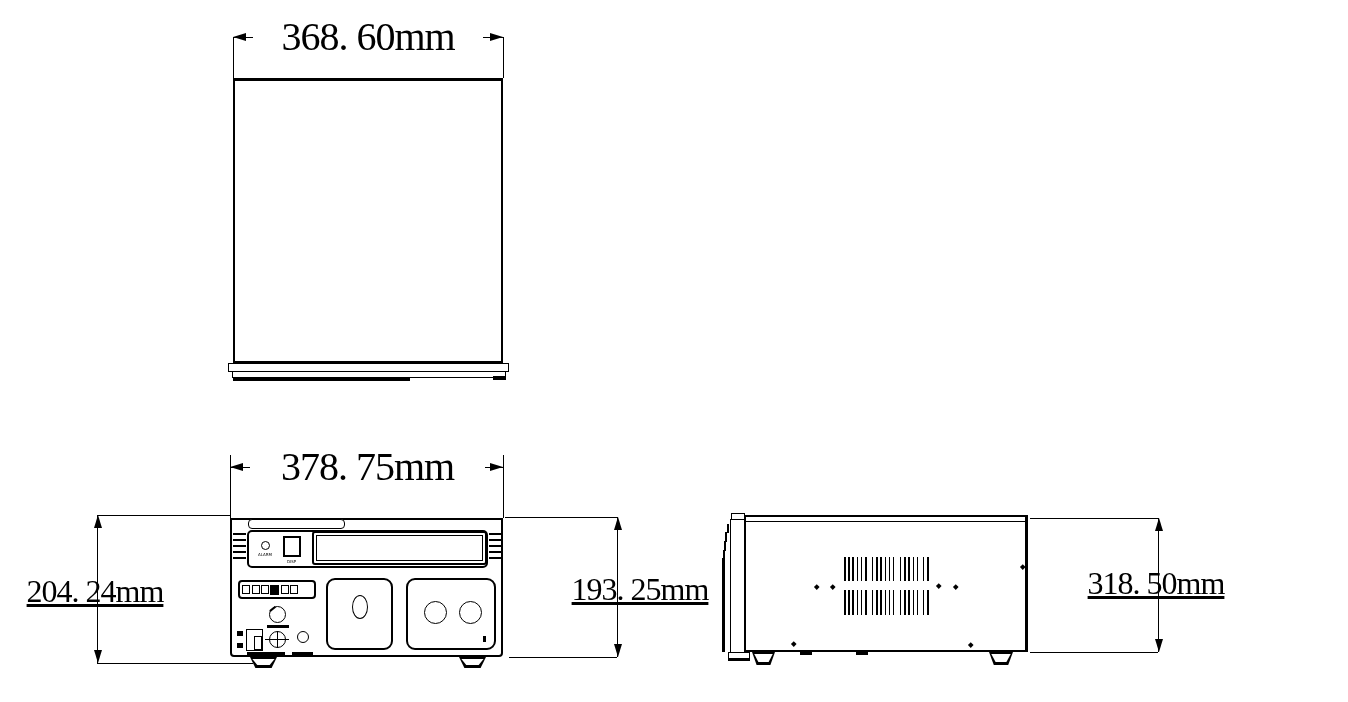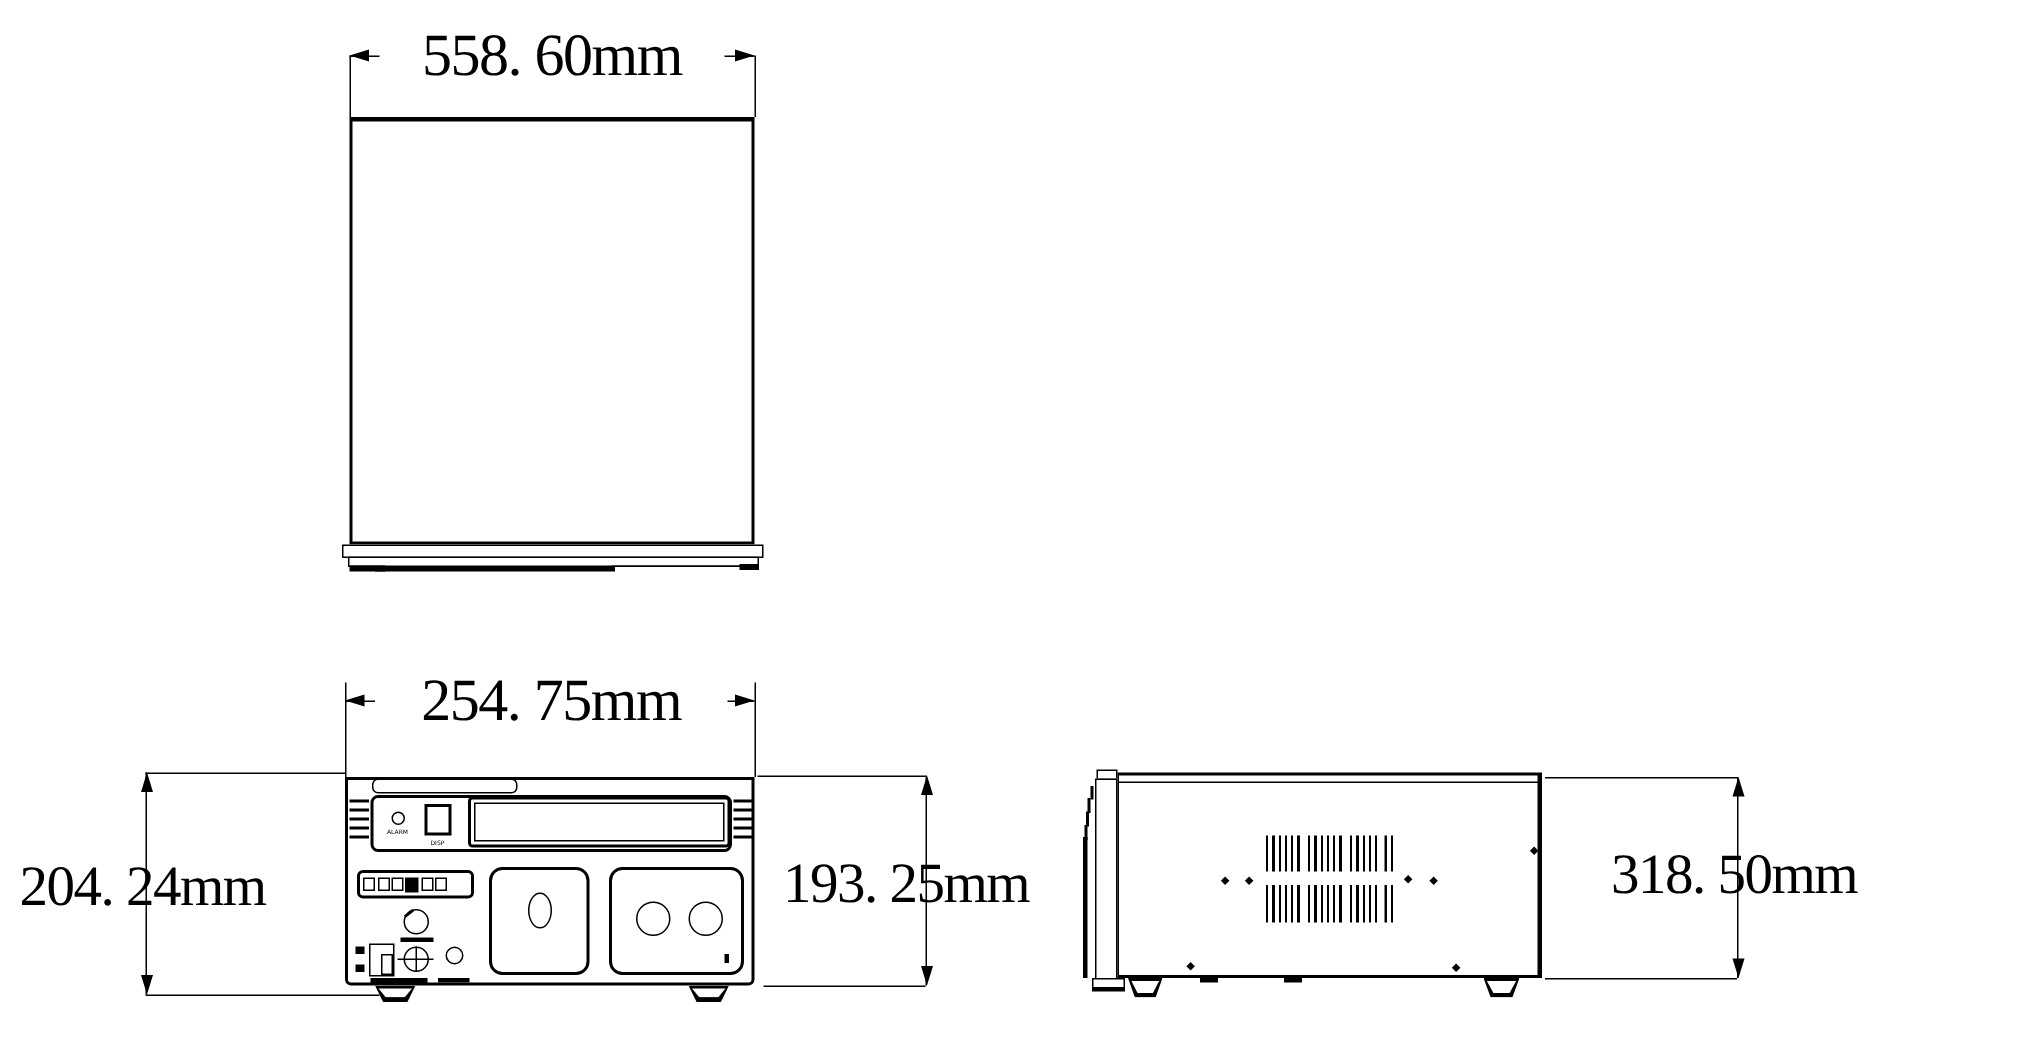--- a/index.html
+++ b/index.html
@@ -6,21 +6,21 @@
   #stage{position:relative;width:1348px;height:702px;background:#fff;overflow:hidden;
          font-family:"Liberation Serif","DejaVu Serif",serif;color:#000;}
   .ln{position:absolute;background:#000;}
   .box{position:absolute;border:2px solid #000;background:#fff;box-sizing:border-box;}
   .thin{border-width:1.5px;}
   .hair{border-width:1px;}
   .blk{position:absolute;background:#000;}
   .circ{position:absolute;border:1.5px solid #000;border-radius:50%;background:#fff;box-sizing:border-box;}
   .dimtxt{position:absolute;display:flex;align-items:center;justify-content:center;
           font-size:40px;letter-spacing:-1px;white-space:pre;}
-  .dimtxt.side{font-size:38px;}
+  .dimtxt.side{font-size:32px;text-decoration:underline;}
   .arr{position:absolute;width:0;height:0;}
   .arr.up{border-left:4px solid transparent;border-right:4px solid transparent;border-bottom:13px solid #000;}
   .arr.down{border-left:4px solid transparent;border-right:4px solid transparent;border-top:13px solid #000;}
   .arr.left{border-top:4px solid transparent;border-bottom:4px solid transparent;border-right:13px solid #000;}
   .arr.right{border-top:4px solid transparent;border-bottom:4px solid transparent;border-left:13px solid #000;}
   .vent{position:absolute;background:repeating-linear-gradient(90deg,#000 0 1.5px,#fff 1.5px 4.2px);}
   .diamond{position:absolute;width:3.5px;height:3.5px;background:#000;transform:rotate(45deg);}
   .foot{position:absolute;}
   .foot .fo{position:absolute;left:0;top:0;right:0;bottom:0;background:#000;
             clip-path:polygon(0 0,100% 0,80% 100%,20% 100%);}
@@ -34,54 +34,54 @@
 
 <div id="stage">
 
   <div>
 
     <div class="ln" style="left:233px;top:37px;width:1px;height:41px;"></div>
     <div class="ln" style="left:503px;top:37px;width:1px;height:41px;"></div>
     <div class="ln" style="left:233px;top:37px;width:270px;height:1px;"></div>
     <div class="arr left" style="left:233px;top:33px;"></div>
     <div class="arr right" style="left:490px;top:33px;"></div>
-    <div class="dimtxt" style="left:253px;top:14px;width:230px;height:44px;background:#fff;">558. 60mm</div>
+    <div class="dimtxt" style="left:253px;top:14px;width:230px;height:44px;background:#fff;">368. 60mm</div>
 
     <div class="box" style="left:233px;top:78px;width:270px;height:285px;border-top-width:3px;"></div>
 
     <div class="box thin" style="left:228px;top:363px;width:281px;height:9px;"></div>
     <div class="box hair" style="left:232px;top:371px;width:274px;height:7px;"></div>
     <div class="blk" style="left:233px;top:377px;width:24px;height:4px;"></div>
     <div class="blk" style="left:250px;top:378px;width:160px;height:2.5px;"></div>
     <div class="ln" style="left:408px;top:377px;width:89px;height:1.2px;"></div>
     <div class="blk" style="left:493px;top:376px;width:13px;height:4px;"></div>
   </div>
 
   <div>
 
     <div class="ln" style="left:230px;top:455px;width:1px;height:63px;"></div>
     <div class="ln" style="left:503px;top:455px;width:1px;height:63px;"></div>
     <div class="ln" style="left:230px;top:467px;width:273px;height:1px;"></div>
     <div class="arr left" style="left:230px;top:463px;"></div>
     <div class="arr right" style="left:490px;top:463px;"></div>
-    <div class="dimtxt" style="left:250px;top:444px;width:235px;height:44px;background:#fff;">254. 75mm</div>
+    <div class="dimtxt" style="left:250px;top:444px;width:235px;height:44px;background:#fff;">378. 75mm</div>
 
     <div class="ln" style="left:97px;top:515px;width:133px;height:1px;"></div>
     <div class="ln" style="left:97px;top:663px;width:156px;height:1px;"></div>
     <div class="ln" style="left:97px;top:515px;width:1px;height:148px;"></div>
     <div class="arr up" style="left:94px;top:515px;"></div>
     <div class="arr down" style="left:94px;top:650px;"></div>
     <div class="dimtxt side" style="left:4px;top:569px;width:182px;height:44px;">204. 24mm</div>
 
     <div class="ln" style="left:505px;top:517px;width:112px;height:1px;"></div>
     <div class="ln" style="left:509px;top:657px;width:108px;height:1px;"></div>
     <div class="ln" style="left:617px;top:517px;width:1px;height:140px;"></div>
     <div class="arr up" style="left:614px;top:517px;"></div>
     <div class="arr down" style="left:614px;top:644px;"></div>
-    <div class="dimtxt side" style="left:513px;top:567px;width:182px;height:44px;text-align:right;">193. 25mm</div>
+    <div class="dimtxt side" style="left:549px;top:567px;width:182px;height:44px;text-align:right;">193. 25mm</div>
 
     <div class="box" style="left:230px;top:518px;width:273px;height:139px;border-radius:0 0 4px 4px;"></div>
 
     <div class="box thin" style="left:248px;top:519px;width:97px;height:10px;border-radius:4px;"></div>
 
     <div class="box" style="left:247px;top:530px;width:241px;height:38px;border-radius:5px;"></div>
 
     <div class="ln" style="left:233px;top:533px;width:13px;height:2px;"></div>
     <div class="ln" style="left:233px;top:539px;width:13px;height:2px;"></div>
     <div class="ln" style="left:233px;top:545px;width:13px;height:2px;"></div>

